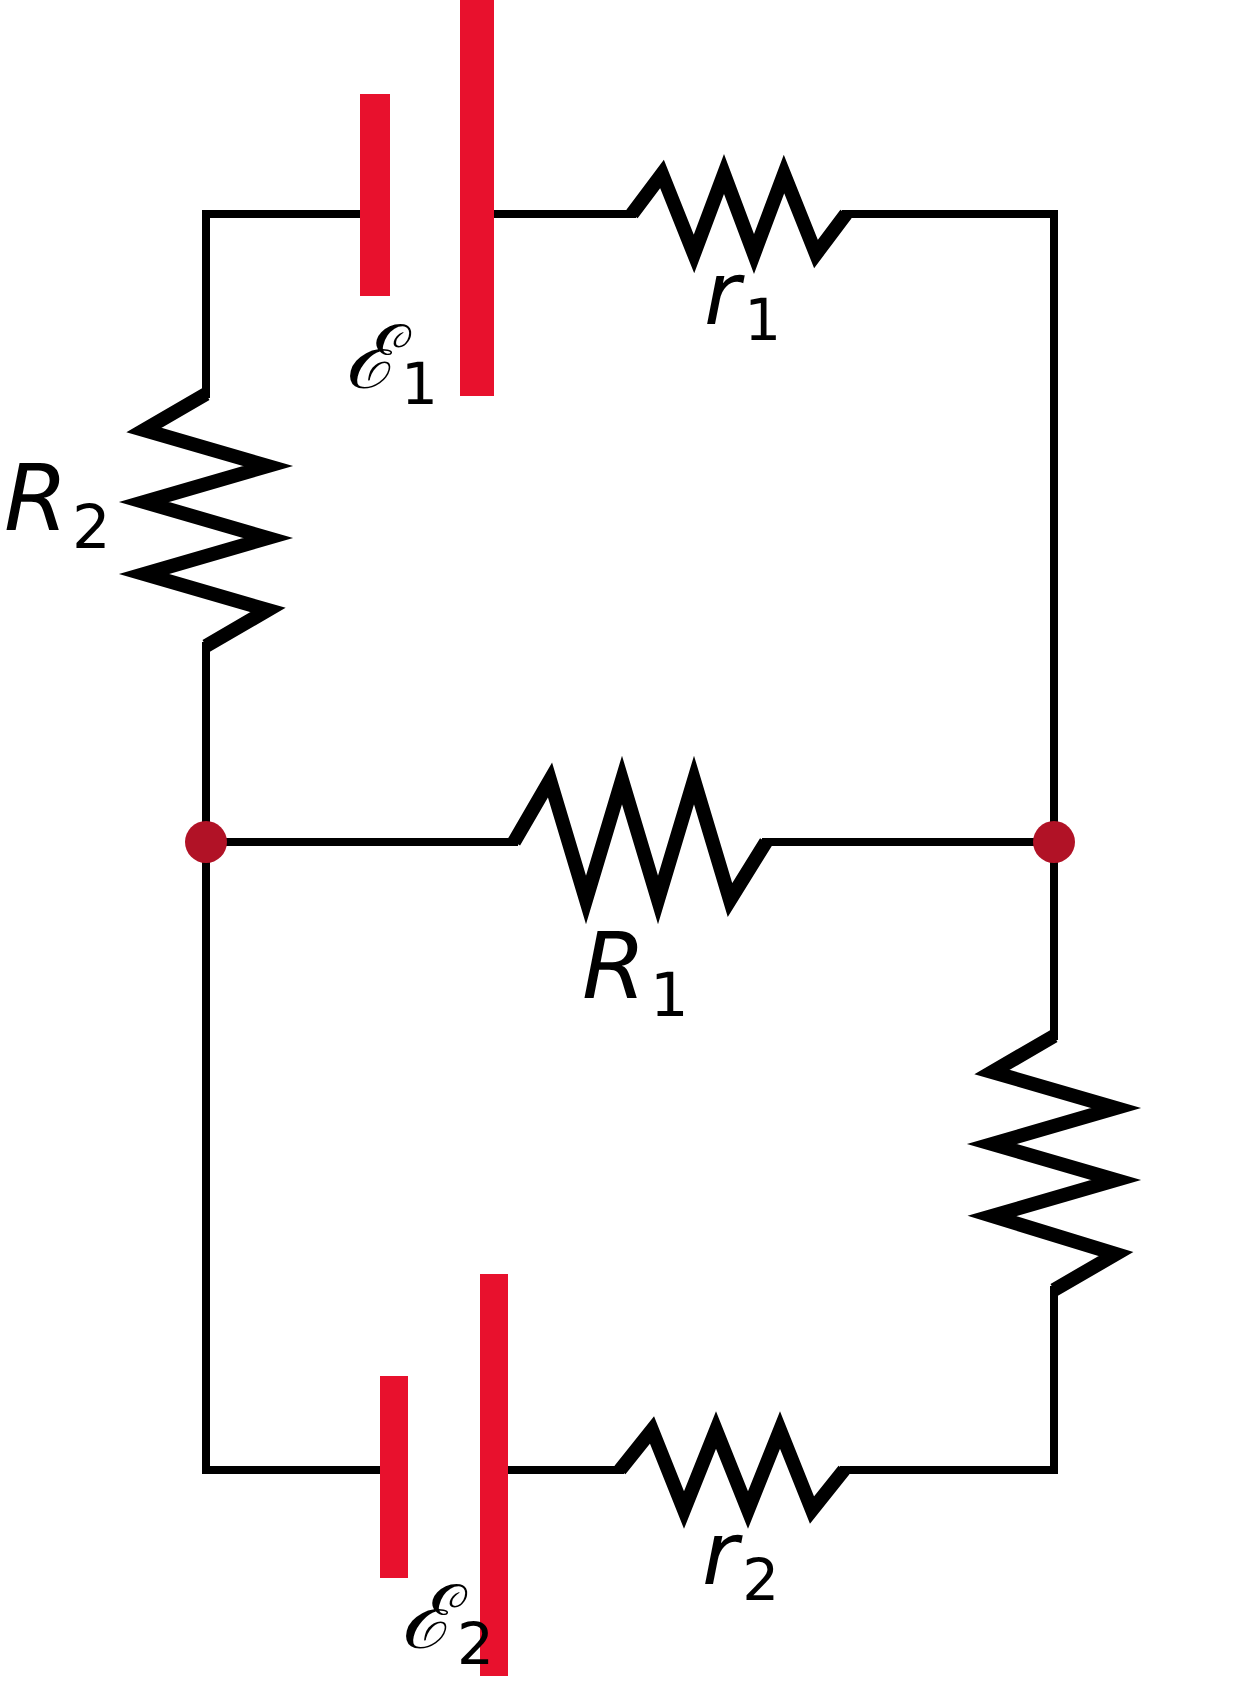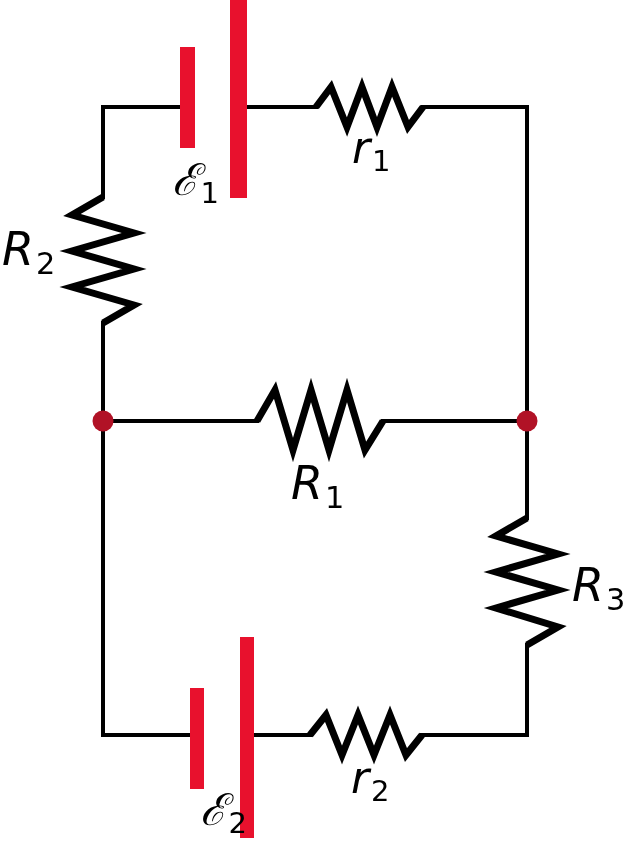--- a/index.html
+++ b/index.html
@@ -100,19 +100,18 @@
   </svg>
 
   <div class="label label-emf1 lbl-emf"><span>ℰ</span><span class="sub">1</span></div>
 
   <div class="label label-r1 lbl-res-small"><span>r</span><span class="sub">1</span></div>
 
   <div class="label label-R2 lbl-res"><span>R</span><span class="sub">2</span></div>
 
   <div class="label label-R1 lbl-res"><span>R</span><span class="sub">1</span></div>
 
-  <div class="label label-R3 lbl-res"><span>R</span><span class="sub">3</span></div>
 
   <div class="label label-emf2 lbl-emf"><span>ℰ</span><span class="sub">2</span></div>
 
   <div class="label label-r2 lbl-res-small"><span>r</span><span class="sub">2</span></div>
 
 </div>
 
 </body></html>

